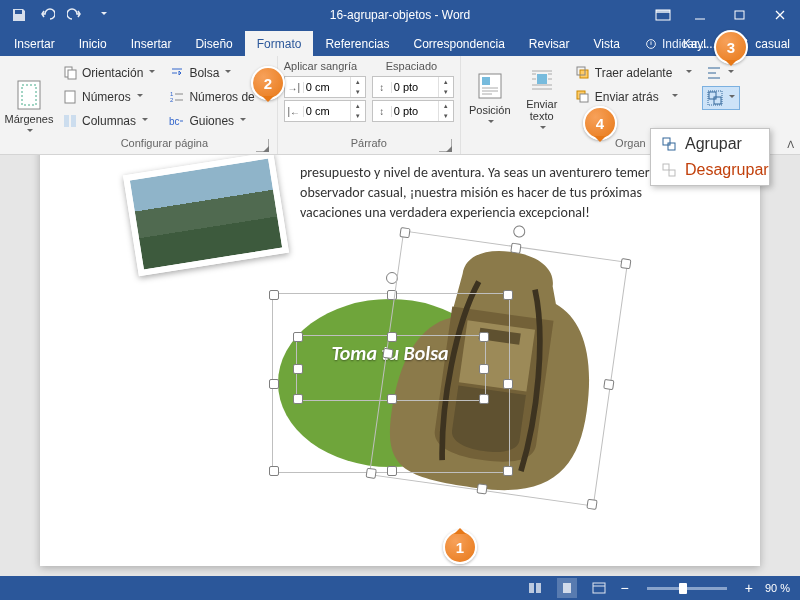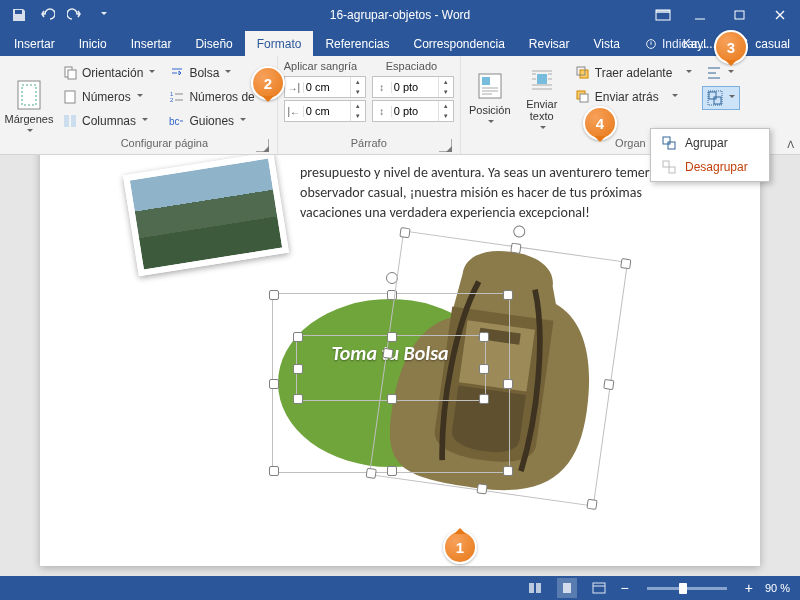--- a/index.html
+++ b/index.html
@@ -53,21 +53,21 @@
 .rot{position:absolute;width:10px;height:10px;border:1px solid #7f7f7f;border-radius:50%;background:#fff}
 .oval{position:absolute;fill:#6fa53b}
 .bag{position:absolute}
 .shptxt{position:absolute;color:#fff;font-family:Calibri,Arial,sans-serif;font-weight:bold;font-style:italic;font-size:20px;text-align:center;text-shadow:0 1px 2px rgba(0,0,0,.4);line-height:26px}
 
 .callout{position:absolute;width:30px;height:30px;border-radius:50%;background:radial-gradient(circle at 35% 30%,#f7a15a,#e77817);border:2px solid #fff;color:#fff;font-weight:bold;display:flex;align-items:center;justify-content:center;font-size:15px;box-shadow:0 1px 3px rgba(0,0,0,.3);z-index:50}
 .callout::before{content:"";position:absolute;top:-10px;left:50%;transform:translateX(-50%);border:6px solid transparent;border-bottom-color:#e77817}
 .callout.down::before{top:auto;bottom:-10px;border-bottom-color:transparent;border-top-color:#e77817}
 
 .popup{position:absolute;right:30px;top:128px;background:#fff;border:1px solid #c3c3c3;box-shadow:2px 2px 6px rgba(0,0,0,.25);z-index:40;padding:2px 0;width:118px}
-.popup .mi{display:flex;align-items:center;gap:8px;padding:4px 10px;font-size:12px}
+.popup .mi{display:flex;align-items:center;gap:8px;padding:4px 10px;font-size:16px}
 .popup .mi.disabled{color:#c2410c}
 .popup .mico{width:16px;height:16px}
 
 .status{height:24px;background:#2b579a;color:#fff;display:flex;align-items:center;justify-content:flex-end;gap:12px;padding:0 10px;font-size:11px}
 .status .vbtn{width:20px;height:20px;display:flex;align-items:center;justify-content:center;opacity:.85}
 .status .vbtn.active{background:rgba(255,255,255,.25)}
 .slider{width:80px;height:3px;background:#89a4cc;position:relative;margin:0 6px}
 .slider .thumb{position:absolute;top:-4px;left:40%;width:8px;height:11px;background:#fff;border-radius:1px}
 .acct-text{max-width:40px;overflow:hidden;text-overflow:ellipsis;white-space:nowrap}
 svg{display:block}

